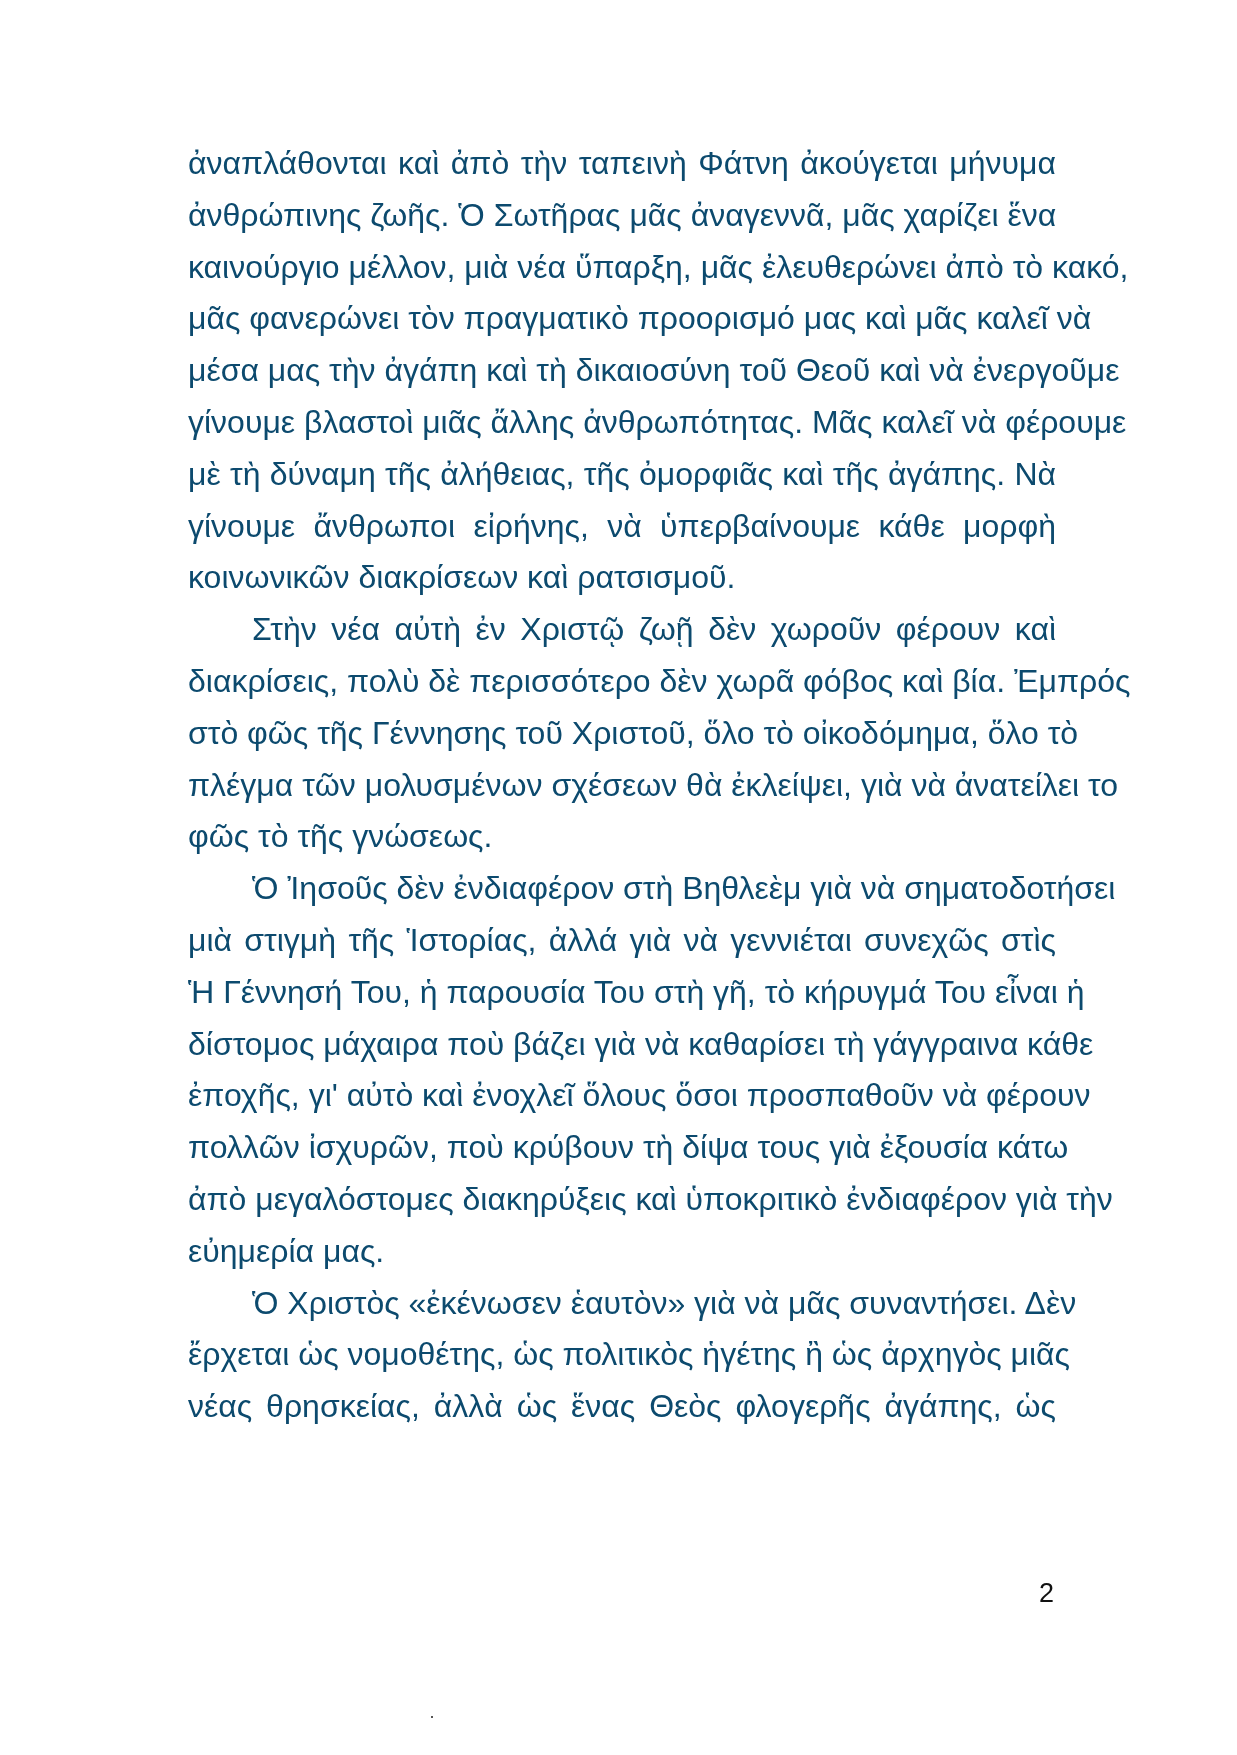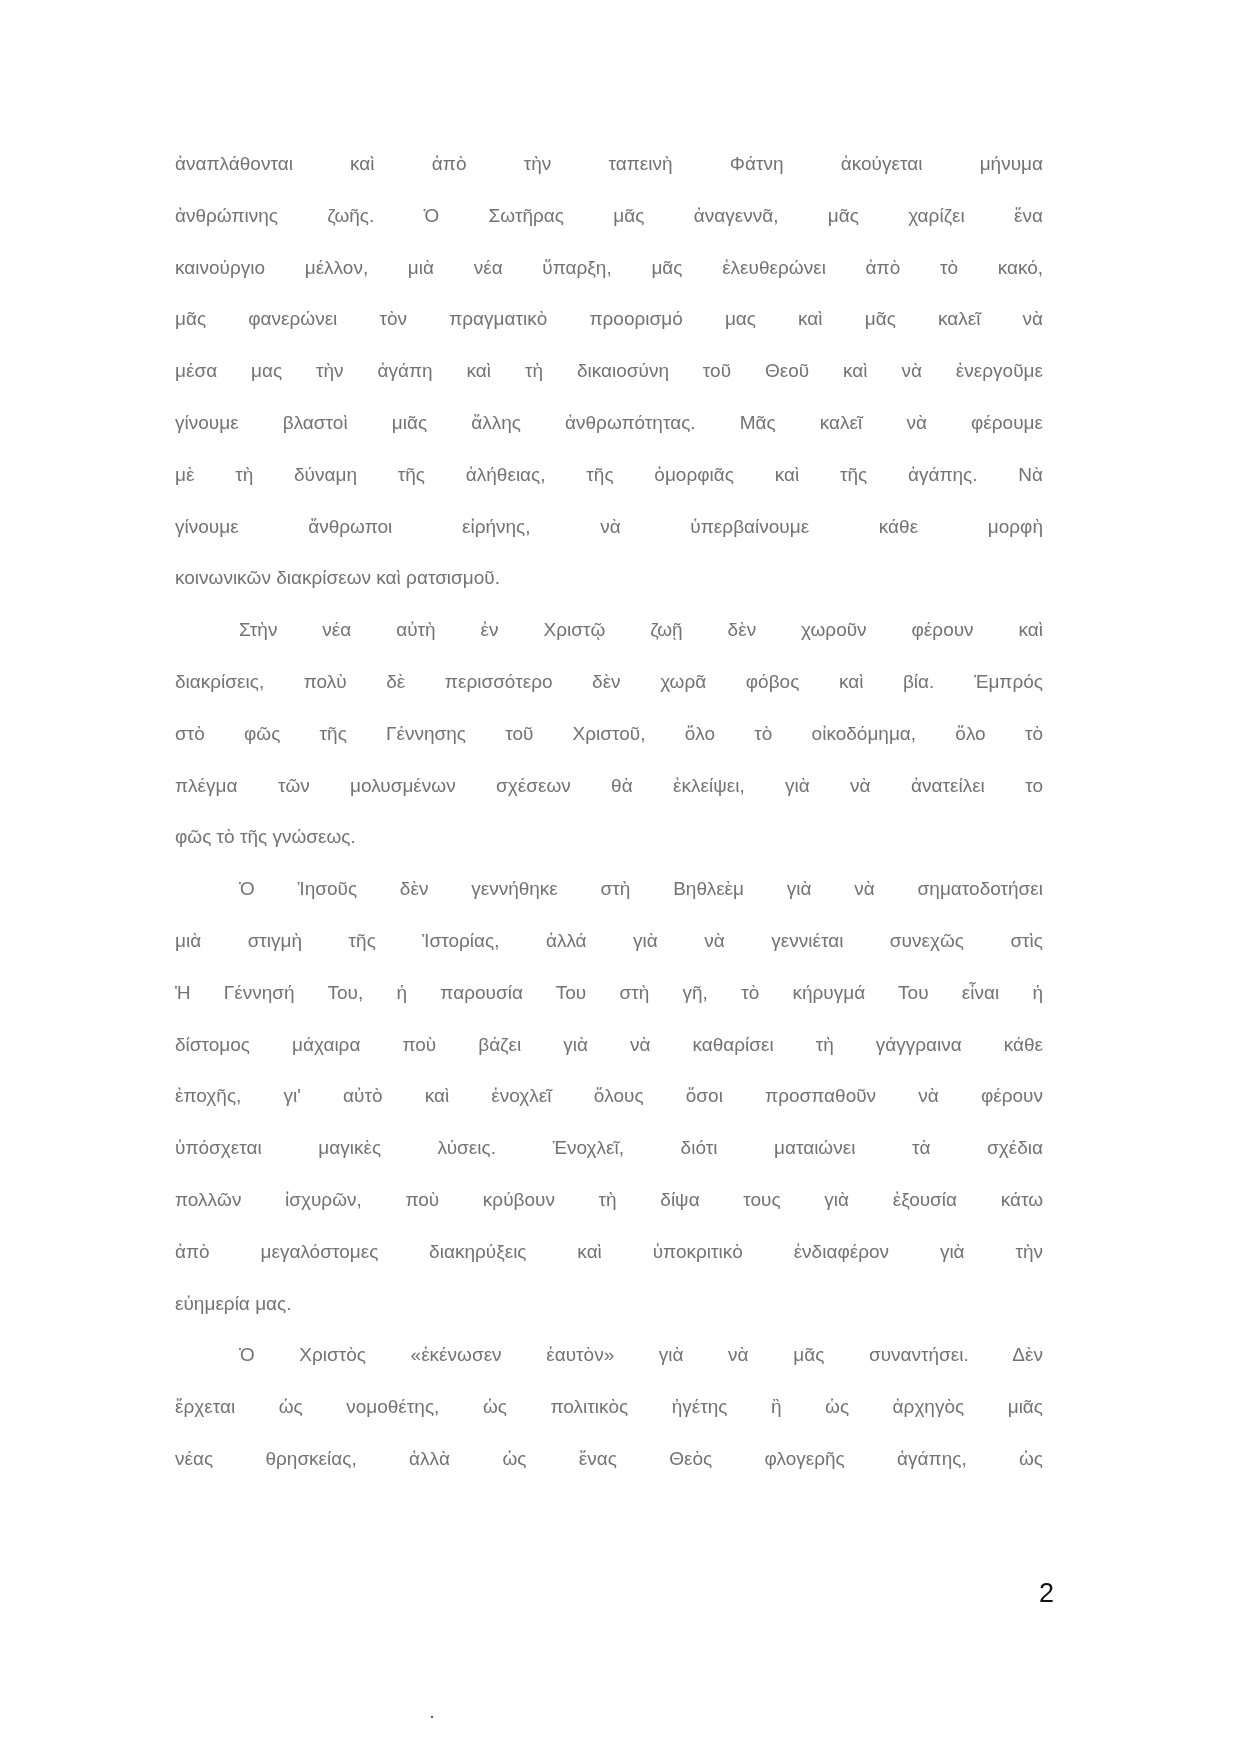--- a/index.html
+++ b/index.html
@@ -1,24 +1,24 @@
 <!DOCTYPE html>
 <html><head>
 <meta charset="utf-8">
 <style>
   html, body { margin: 0; padding: 0; background: #ffffff; }
   body { width: 1237px; height: 1755px; position: relative; overflow: hidden; }
   .page {
     position: absolute;
-    left: 175px;
+    left: 188px;
     top: 138px;
     width: 868px;
     font-family: "Liberation Sans", sans-serif;
-    font-size: 19px;
-    color: #737373;
+    font-size: 32px;
+    color: #0c4a6e;
     line-height: 51.8px;
   }
   .line {
     display: block;
     white-space: nowrap;
     text-align: justify;
     text-align-last: justify;
     height: 51.8px;
   }
   .line.last { text-align-last: left; }
@@ -53,26 +53,25 @@
     <span class="line">μέσα μας τὴν ἀγάπη καὶ τὴ δικαιοσύνη τοῦ Θεοῦ καὶ νὰ ἐνεργοῦμε</span>
     <span class="line">γίνουμε βλαστοὶ μιᾶς ἄλλης ἀνθρωπότητας. Μᾶς καλεῖ νὰ φέρουμε</span>
     <span class="line">μὲ τὴ δύναμη τῆς ἀλήθειας, τῆς ὀμορφιᾶς καὶ τῆς ἀγάπης. Νὰ</span>
     <span class="line">γίνουμε ἄνθρωποι εἰρήνης, νὰ ὑπερβαίνουμε κάθε μορφὴ</span>
     <span class="line last">κοινωνικῶν διακρίσεων καὶ ρατσισμοῦ.</span>
     <span class="line indent">Στὴν νέα αὐτὴ ἐν Χριστῷ ζωῇ δὲν χωροῦν φέρουν καὶ</span>
     <span class="line">διακρίσεις, πολὺ δὲ περισσότερο δὲν χωρᾶ φόβος καὶ βία. Ἐμπρός</span>
     <span class="line">στὸ φῶς τῆς Γέννησης τοῦ Χριστοῦ, ὅλο τὸ οἰκοδόμημα, ὅλο τὸ</span>
     <span class="line">πλέγμα τῶν μολυσμένων σχέσεων θὰ ἐκλείψει, γιὰ νὰ ἀνατείλει το</span>
     <span class="line last">φῶς τὸ τῆς γνώσεως.</span>
-    <span class="line indent">Ὁ Ἰησοῦς δὲν γεννήθηκε στὴ Βηθλεὲμ γιὰ νὰ σηματοδοτήσει</span>
+    <span class="line indent">Ὁ Ἰησοῦς δὲν ἐνδιαφέρον στὴ Βηθλεὲμ γιὰ νὰ σηματοδοτήσει</span>
     <span class="line">μιὰ στιγμὴ τῆς Ἱστορίας, ἀλλά γιὰ νὰ γεννιέται συνεχῶς στὶς</span>
     <span class="line">Ἡ Γέννησή Του, ἡ παρουσία Του στὴ γῆ, τὸ κήρυγμά Του εἶναι ἡ</span>
     <span class="line">δίστομος μάχαιρα ποὺ βάζει γιὰ νὰ καθαρίσει τὴ γάγγραινα κάθε</span>
     <span class="line">ἐποχῆς, γι' αὐτὸ καὶ ἐνοχλεῖ ὅλους ὅσοι προσπαθοῦν νὰ φέρουν</span>
-    <span class="line">ὑπόσχεται μαγικὲς λύσεις. Ἐνοχλεῖ, διότι ματαιώνει τὰ σχέδια</span>
     <span class="line">πολλῶν ἰσχυρῶν, ποὺ κρύβουν τὴ δίψα τους γιὰ ἐξουσία κάτω</span>
     <span class="line">ἀπὸ μεγαλόστομες διακηρύξεις καὶ ὑποκριτικὸ ἐνδιαφέρον γιὰ τὴν</span>
     <span class="line last">εὐημερία μας.</span>
     <span class="line indent">Ὁ Χριστὸς «ἐκένωσεν ἑαυτὸν» γιὰ νὰ μᾶς συναντήσει. Δὲν</span>
     <span class="line">ἔρχεται ὡς νομοθέτης, ὡς πολιτικὸς ἡγέτης ἢ ὡς ἀρχηγὸς μιᾶς</span>
     <span class="line">νέας θρησκείας, ἀλλὰ ὡς ἕνας Θεὸς φλογερῆς ἀγάπης, ὡς</span>
   </div>
 <div class="page-number">2</div>
 <div class="speck"></div>
 

